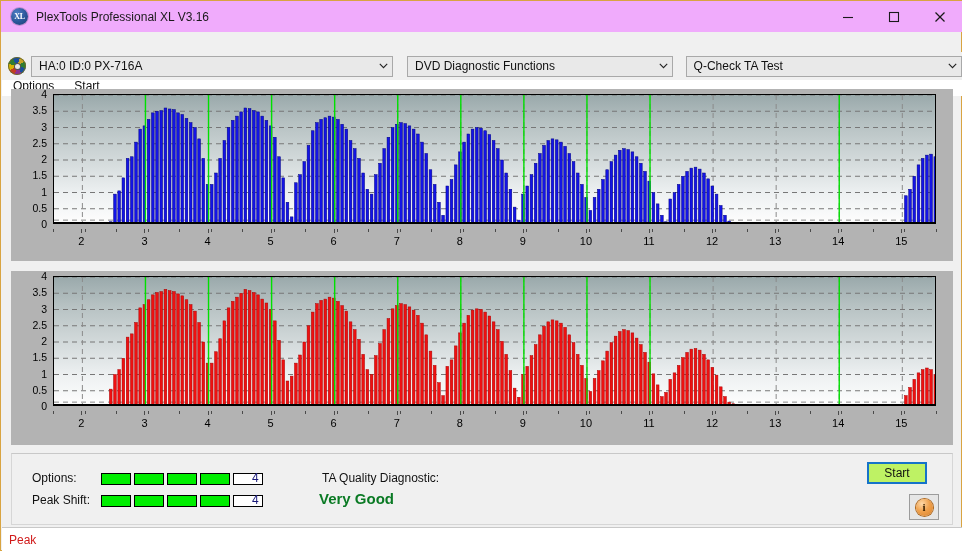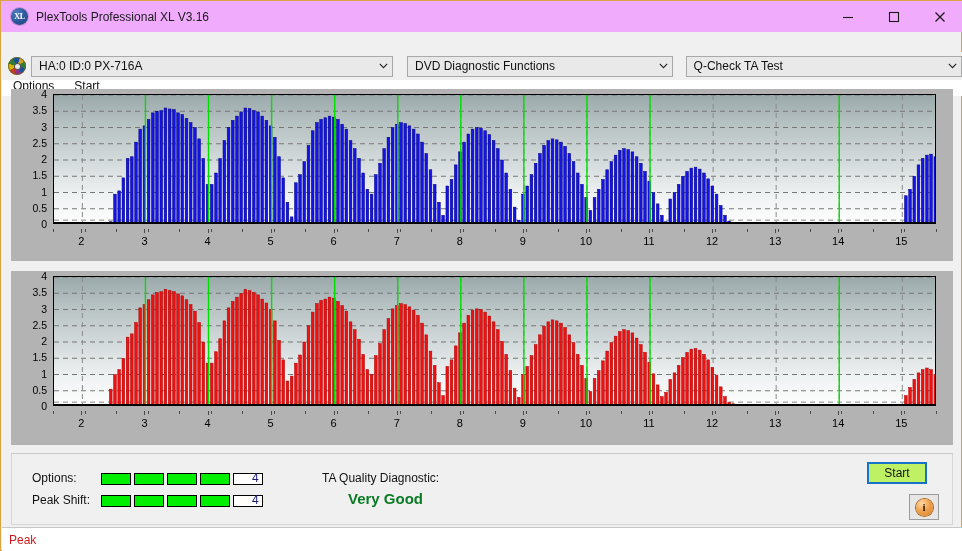--- a/index.html
+++ b/index.html
@@ -791,21 +791,21 @@
     <div class="meter" id="peakshift-meter" style="left:89px;top:41px;">
         <div class="seg on" style="background: rgb(0, 238, 0);"></div>
         <div class="seg on" style="background: rgb(0, 238, 0);"></div>
         <div class="seg on" style="background: rgb(0, 238, 0);"></div>
         <div class="seg on" style="background: rgb(0, 238, 0);"></div>
         <div class="seg"></div>
       </div>
     <div class="meterval" style="left:240px;top:39px;">4</div>
 
     <div class="lbl" style="left:310px;top:17px;">TA Quality Diagnostic:</div>
-    <div class="quality" style="left: 336px; top: 36px; color: rgb(10, 122, 36);">Very Good</div>
+    <div class="quality" style="left: 307px; top: 36px; color: rgb(10, 122, 36);">Very Good</div>
   </div>
 
   <div class="btn-start">Start</div>
   <div class="btn-info">
     <span class="info-circle">i</span>
   </div>
 
   <div class="statusbar">
     <span class="status-text" style="color: rgb(209, 26, 26);">Peak</span>
   </div>

